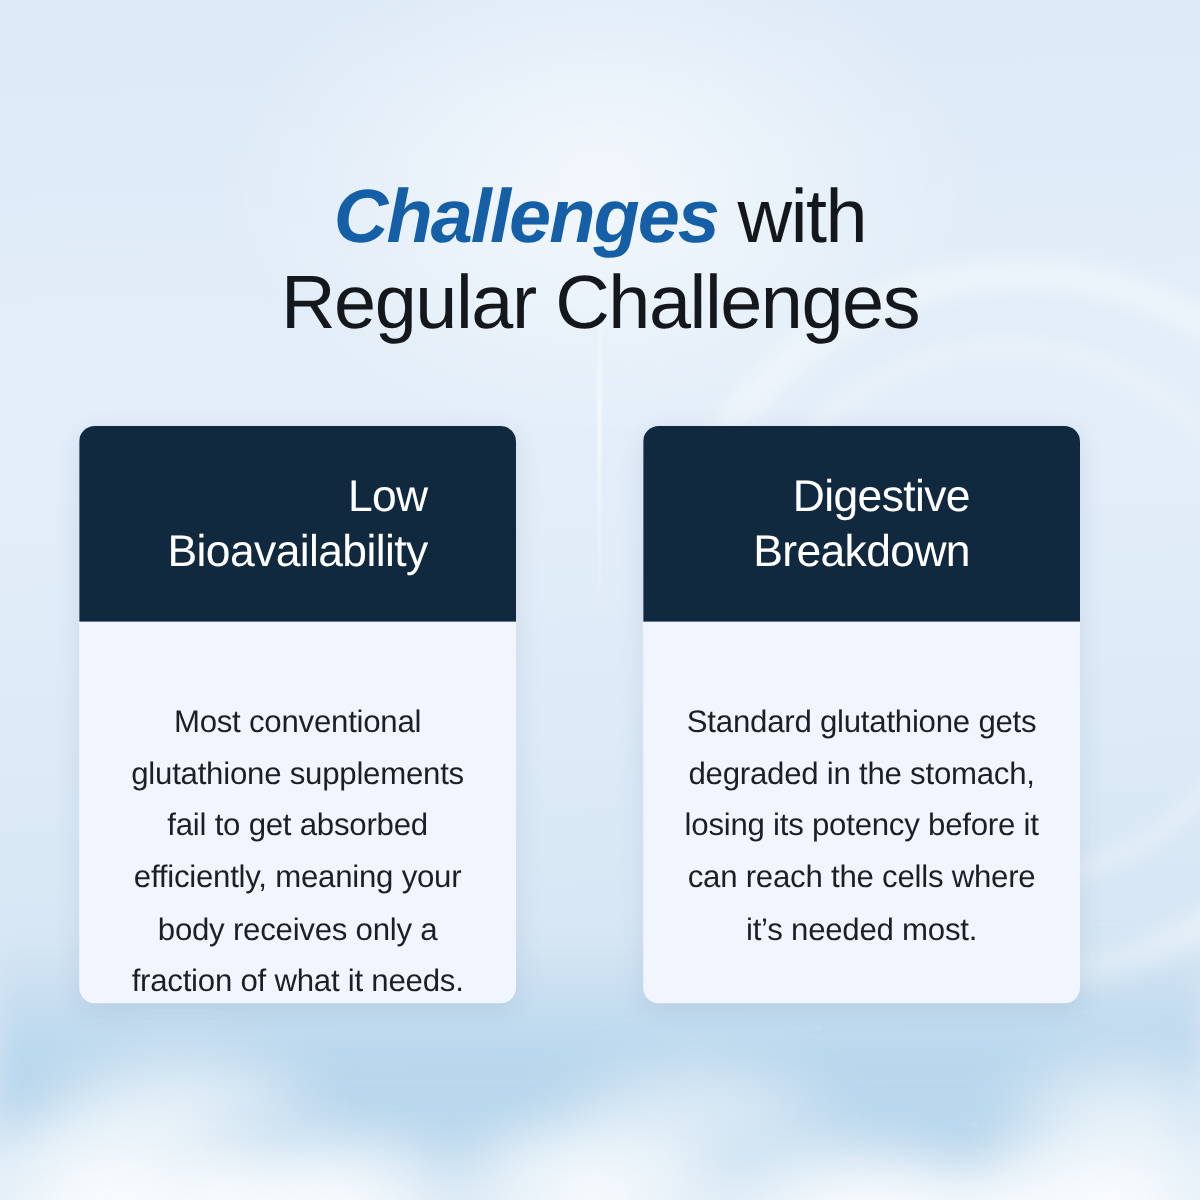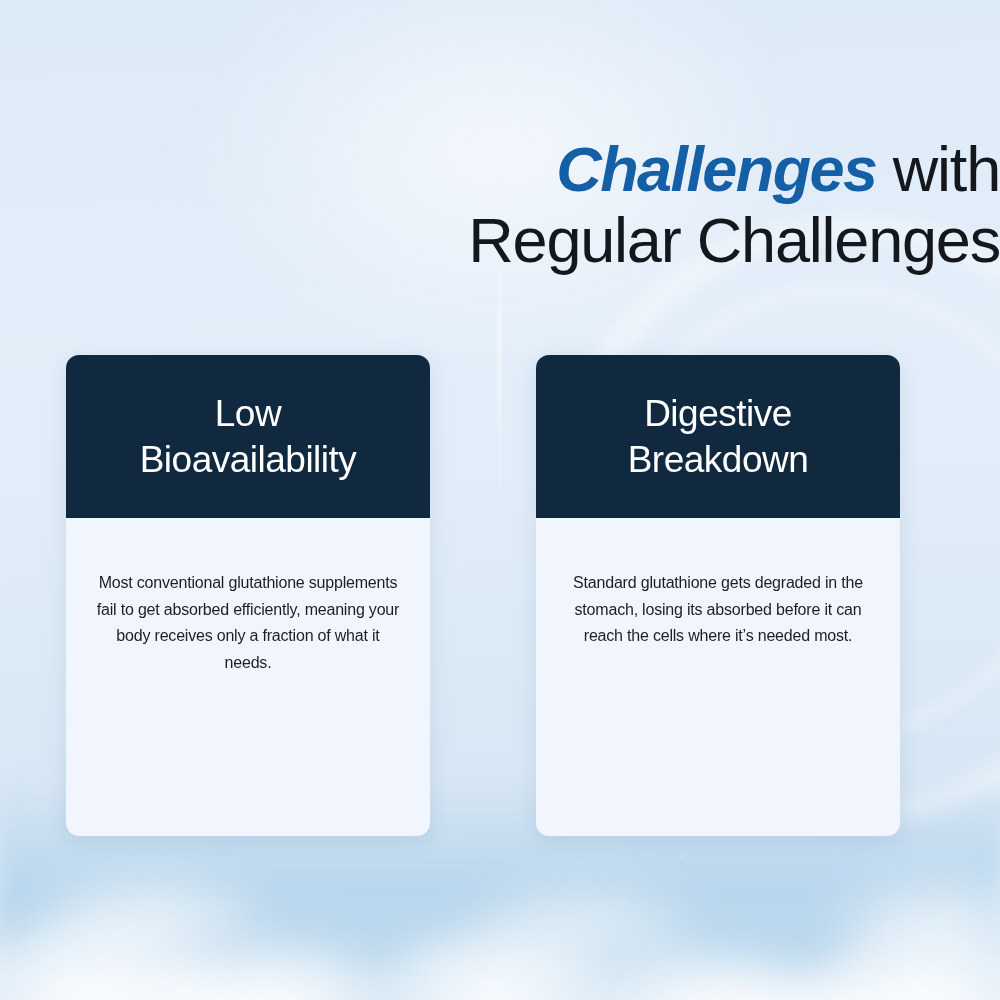--- a/index.html
+++ b/index.html
@@ -124,23 +124,23 @@
       radial-gradient(2px 2px at 96px 104px, rgba(255,255,255,0.7),  rgba(255,255,255,0) 60%),
       radial-gradient(2px 2px at 276px 8px,  rgba(255,255,255,0.7),  rgba(255,255,255,0) 60%);
     filter: blur(1.6px);
     opacity: .85;
   }
 
   
   #headline {
     position: absolute;
     left: 0;
-    top: 92px;
-    width: 1000px;
-    text-align: right;
+    top: 104px;
+    width: 1000px;
+    text-align: center;
     line-height: 1.13;
     letter-spacing: -1.2px;
     font-size: 63px;
     color: #14181c;
     font-weight: 500;
   }
   #headline .accent {
     color: #145fa6;
     font-weight: 700;
     font-style: italic;
@@ -169,31 +169,31 @@
     align-items: center;
     justify-content: center;
     padding: 0 14px;
     box-sizing: border-box;
   }
   .card-header-title {
     color: #ffffff;
     font-size: 37px;
     font-weight: 500;
     line-height: 1.24;
-    text-align: center;
+    text-align: right;
     letter-spacing: -0.5px;
   }
 
   .card-body {
     padding: 36px 30px 0 30px;
     box-sizing: border-box;
   }
   .card-body-text {
     color: #1c2024;
-    font-size: 16px;
+    font-size: 26px;
     line-height: 1.66;
     text-align: center;
     letter-spacing: -0.2px;
     font-weight: 400;
   }
 </style>
 </head>
 <body>
 
 <div id="poster">
@@ -228,17 +228,17 @@
     <div class="card-body">
       <p class="card-body-text">Most conventional glutathione supplements fail to get absorbed efficiently, meaning your body receives only a fraction of what it needs.</p>
     </div>
   </div>
 
   <div class="card" id="card-1">
     <div class="card-header">
       <div class="card-header-title">Digestive<br>Breakdown</div>
     </div>
     <div class="card-body">
-      <p class="card-body-text">Standard glutathione gets degraded in the stomach, losing its absorbed before it can reach the cells where it’s needed most.</p>
+      <p class="card-body-text">Standard glutathione gets degraded in the stomach, losing its potency before it can reach the cells where it’s needed most.</p>
     </div>
   </div>
 
 </div>
 
 </body></html>

